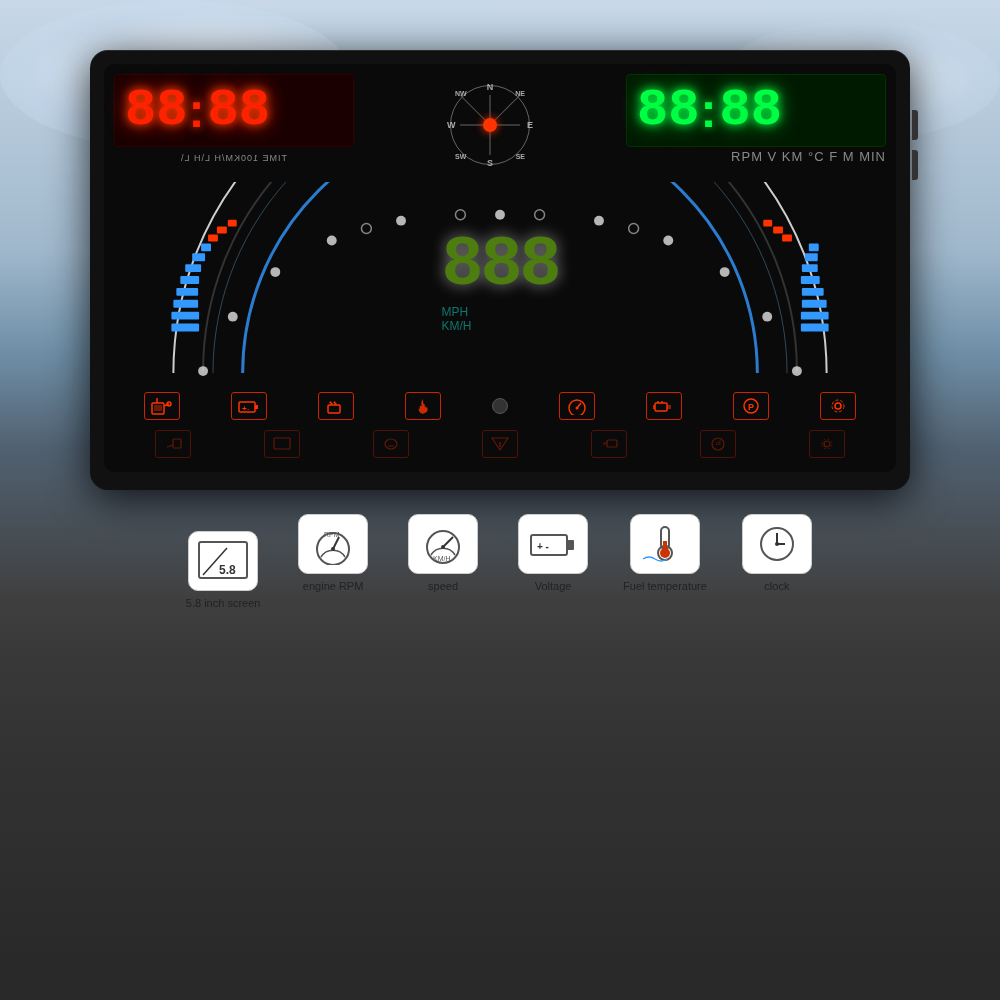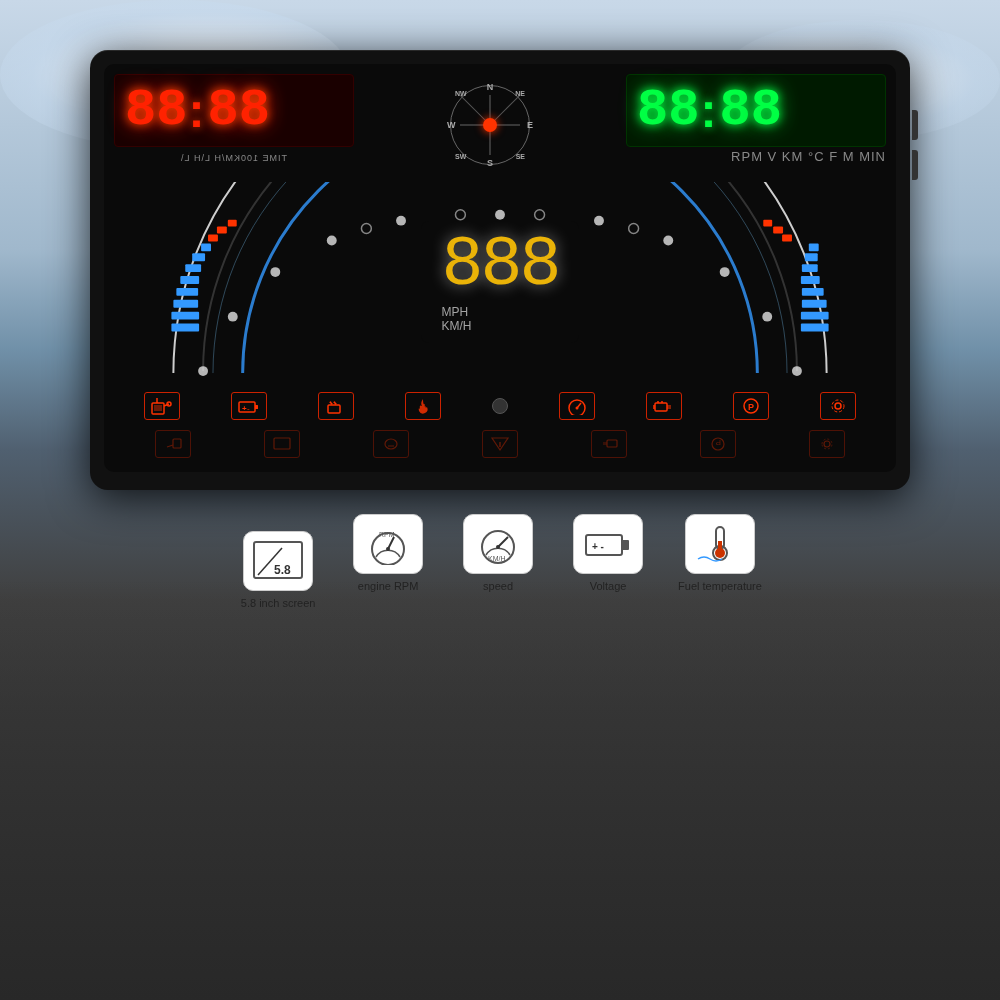--- a/index.html
+++ b/index.html
@@ -203,30 +203,30 @@
       z-index: 5;
       background: #0a0a0a;
       padding: 10px 20px;
       border-radius: 8px;
       text-align: center;
     }
 
     .speed-digits {
       font-family: 'Courier New', monospace;
       font-size: 70px;
-      font-weight: normal;
-      color: #eab308;
+      font-weight: bold;
+      color: #4d7c0f;
       text-shadow: 0 0 15px rgba(255,255,255,0.5);
       line-height: 1;
       letter-spacing: -3px;
     }
 
     .speed-unit {
       font-size: 12px;
-      color: #a3a3a3;
+      color: #0f766e;
       text-align: left;
       margin-top: 4px;
     }
 
     
     .warning-icons {
       display: flex;
       justify-content: space-around;
       align-items: center;
       padding: 6px 4px;
@@ -661,17 +661,28 @@
           <circle cx="26" cy="30" r="7" fill="none" stroke="#555" stroke-width="2"></circle>
           <rect x="24" y="18" width="4" height="12" fill="#cc3300"></rect>
           <circle cx="26" cy="30" r="5" fill="#cc3300"></circle>
 
           <path d="M 4 36 Q 10 32 16 36 Q 22 40 28 36" fill="none" stroke="#3399ff" stroke-width="1.5"></path>
         </svg>
       </div>
       <span class="feature-label">Fuel temperature</span>
     </div>
 
+    <div class="feature-item">
+      <div class="feature-icon-box">
+        <svg width="52" height="42" viewBox="0 0 52 42">
+          <circle cx="26" cy="21" r="16" fill="none" stroke="#555" stroke-width="2"></circle>
+          <line x1="26" y1="21" x2="26" y2="10" stroke="#333" stroke-width="2"></line>
+          <line x1="26" y1="21" x2="34" y2="21" stroke="#333" stroke-width="2"></line>
+          <circle cx="26" cy="21" r="2" fill="#333"></circle>
+        </svg>
+      </div>
+      <span class="feature-label">clock</span>
+    </div>
 
 
   </div>
 
 </div>
 
 </body></html>

